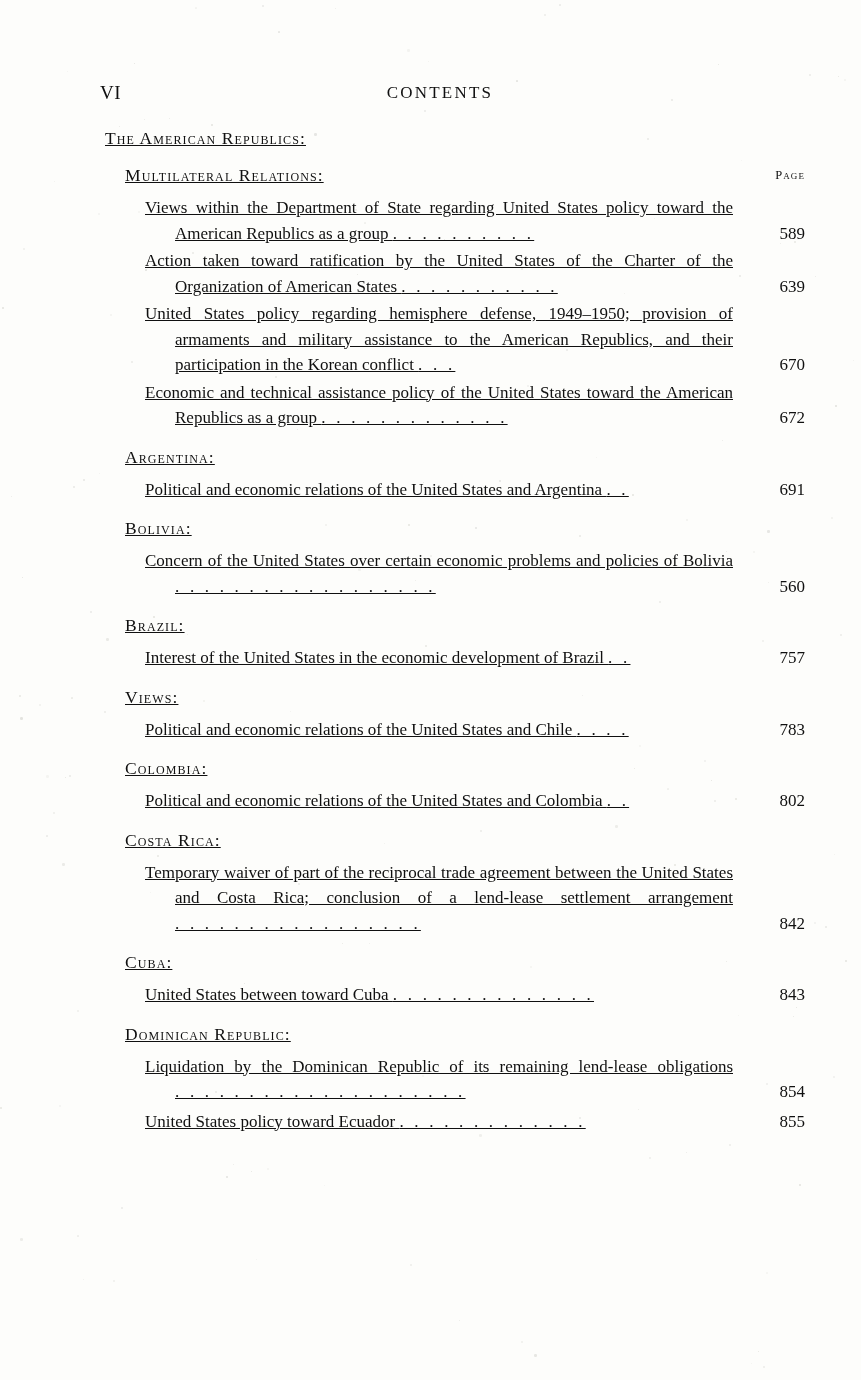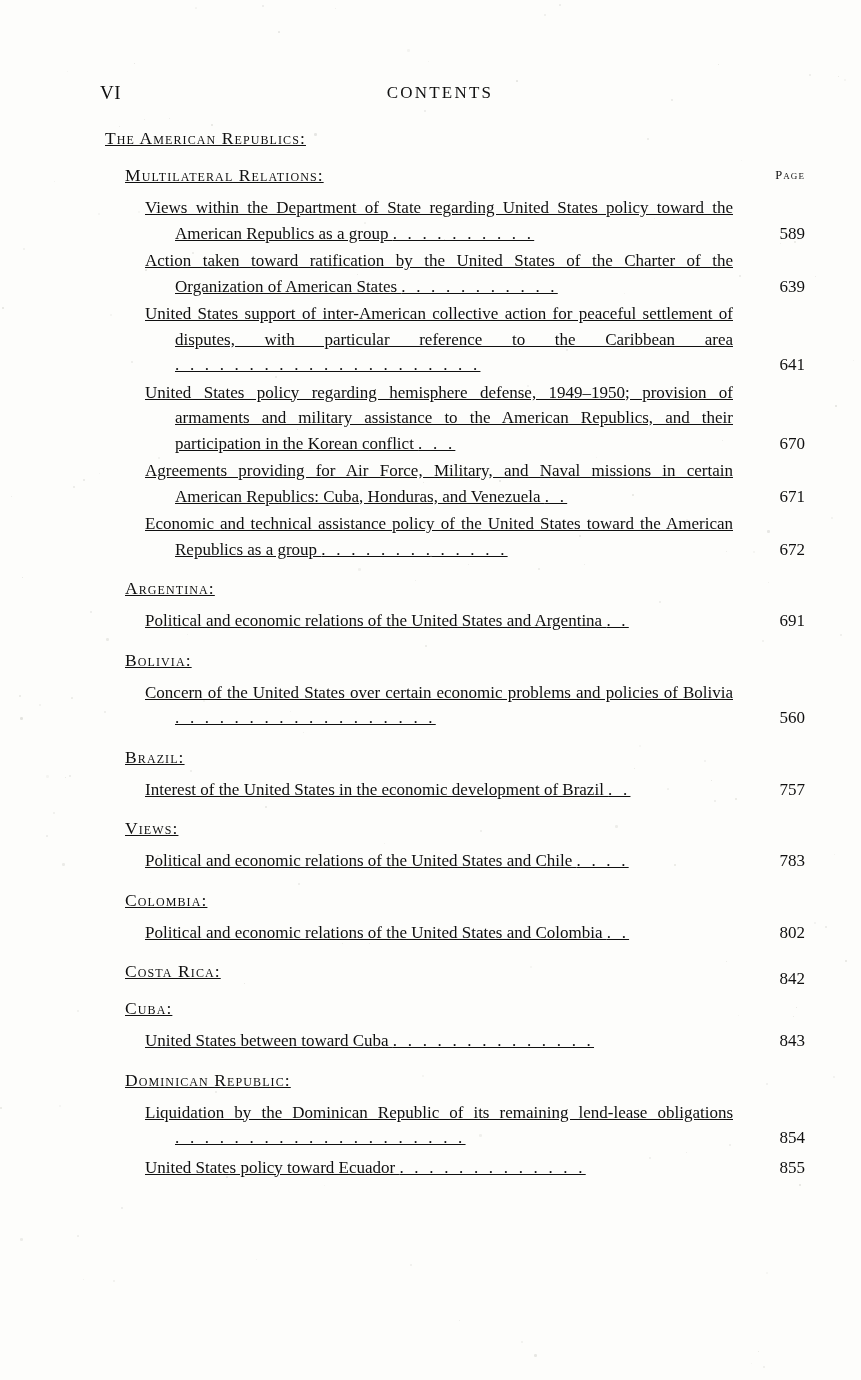--- a/index.html
+++ b/index.html
@@ -141,32 +141,24 @@
         <div class="group">
           <div class="entry hang">
             <span class="txt"><span class="first">Views within the Department of State regarding United States policy toward the American Republics as a group </span><span class="leaders">. . . . . . . . . .</span></span>
             <span class="pg">589</span>
           </div>
           <div class="entry hang">
             <span class="txt"><span class="first">Action taken toward ratification by the United States of the Charter of the Organization of American States </span><span class="leaders">. . . . . . . . . . .</span></span>
             <span class="pg">639</span>
           </div>
           <div class="entry hang">
-            <span class="txt"><span class="first">United States support of inter-American collective action for peaceful settlement of disputes, with particular reference to the Caribbean area </span><span class="leaders">. . . . . . . . . . . . . . . . . . . . .</span></span>
-            <span class="pg">641</span>
-          </div>
-          <div class="entry hang">
             <span class="txt"><span class="first">United States policy regarding hemisphere defense, 1949–1950; provision of armaments and military assistance to the American Republics, and their participation in the Korean conflict </span><span class="leaders">. . .</span></span>
             <span class="pg">670</span>
           </div>
           <div class="entry hang">
-            <span class="txt"><span class="first">Agreements providing for Air Force, Military, and Naval missions in certain American Republics: Cuba, Honduras, and Venezuela </span><span class="leaders">. .</span></span>
-            <span class="pg">671</span>
-          </div>
-          <div class="entry hang">
             <span class="txt"><span class="first">Economic and technical assistance policy of the United States toward the American Republics as a group </span><span class="leaders">. . . . . . . . . . . . .</span></span>
             <span class="pg">672</span>
           </div>
         </div>
         <div class="sec-head level2">Argentina:</div>
         <div class="group">
           <div class="entry hang">
             <span class="txt"><span class="first">Political and economic relations of the United States and Argentina </span><span class="leaders">. .</span></span>
             <span class="pg">691</span>
           </div>
@@ -195,20 +187,21 @@
         <div class="sec-head level2">Colombia:</div>
         <div class="group">
           <div class="entry hang">
             <span class="txt"><span class="first">Political and economic relations of the United States and Colombia </span><span class="leaders">. .</span></span>
             <span class="pg">802</span>
           </div>
         </div>
         <div class="sec-head level2">Costa Rica:</div>
         <div class="group">
           <div class="entry hang">
+            <span class="txt"><span class="first">Temporary waiver of part of the reciprocal trade agreement between the United States and Costa Rica; conclusion of a lend-lease settlement arrangement </span><span class="leaders">. . . . . . . . . . . . . . . . .</span></span>
             <span class="pg">842</span>
           </div>
         </div>
         <div class="sec-head level2">Cuba:</div>
         <div class="group">
           <div class="entry hang">
             <span class="txt"><span class="first">United States between toward Cuba </span><span class="leaders">. . . . . . . . . . . . . .</span></span>
             <span class="pg">843</span>
           </div>
         </div>

